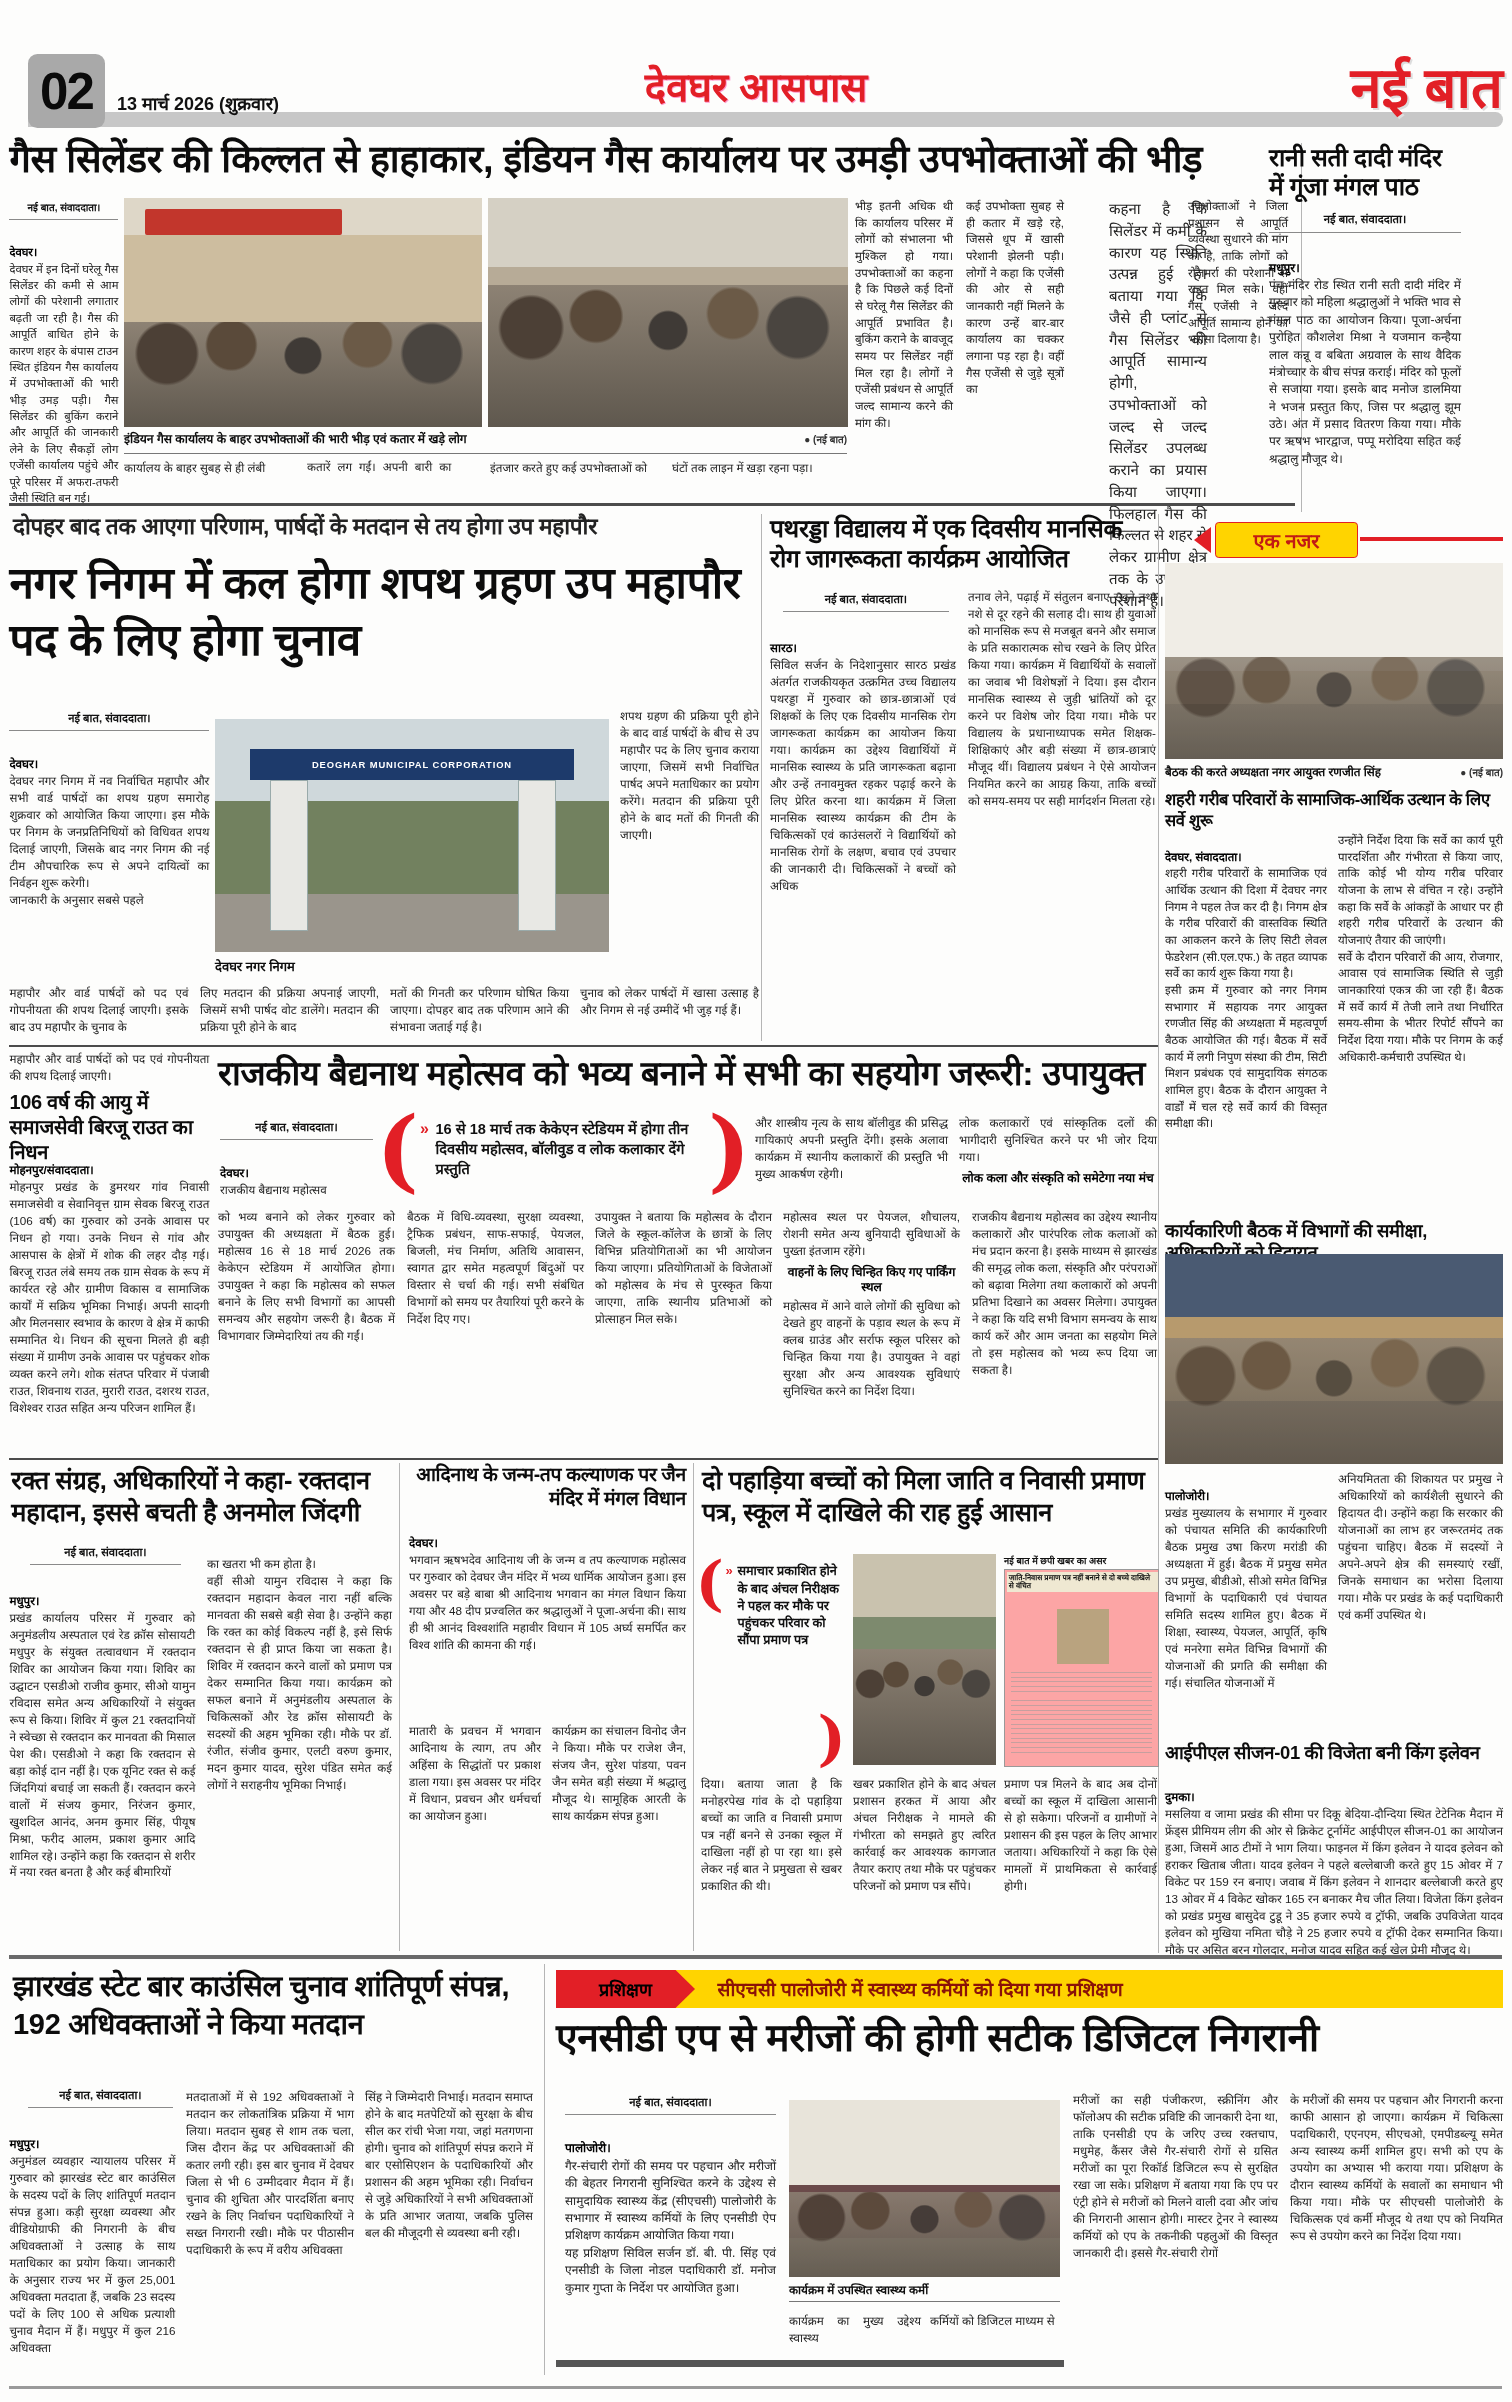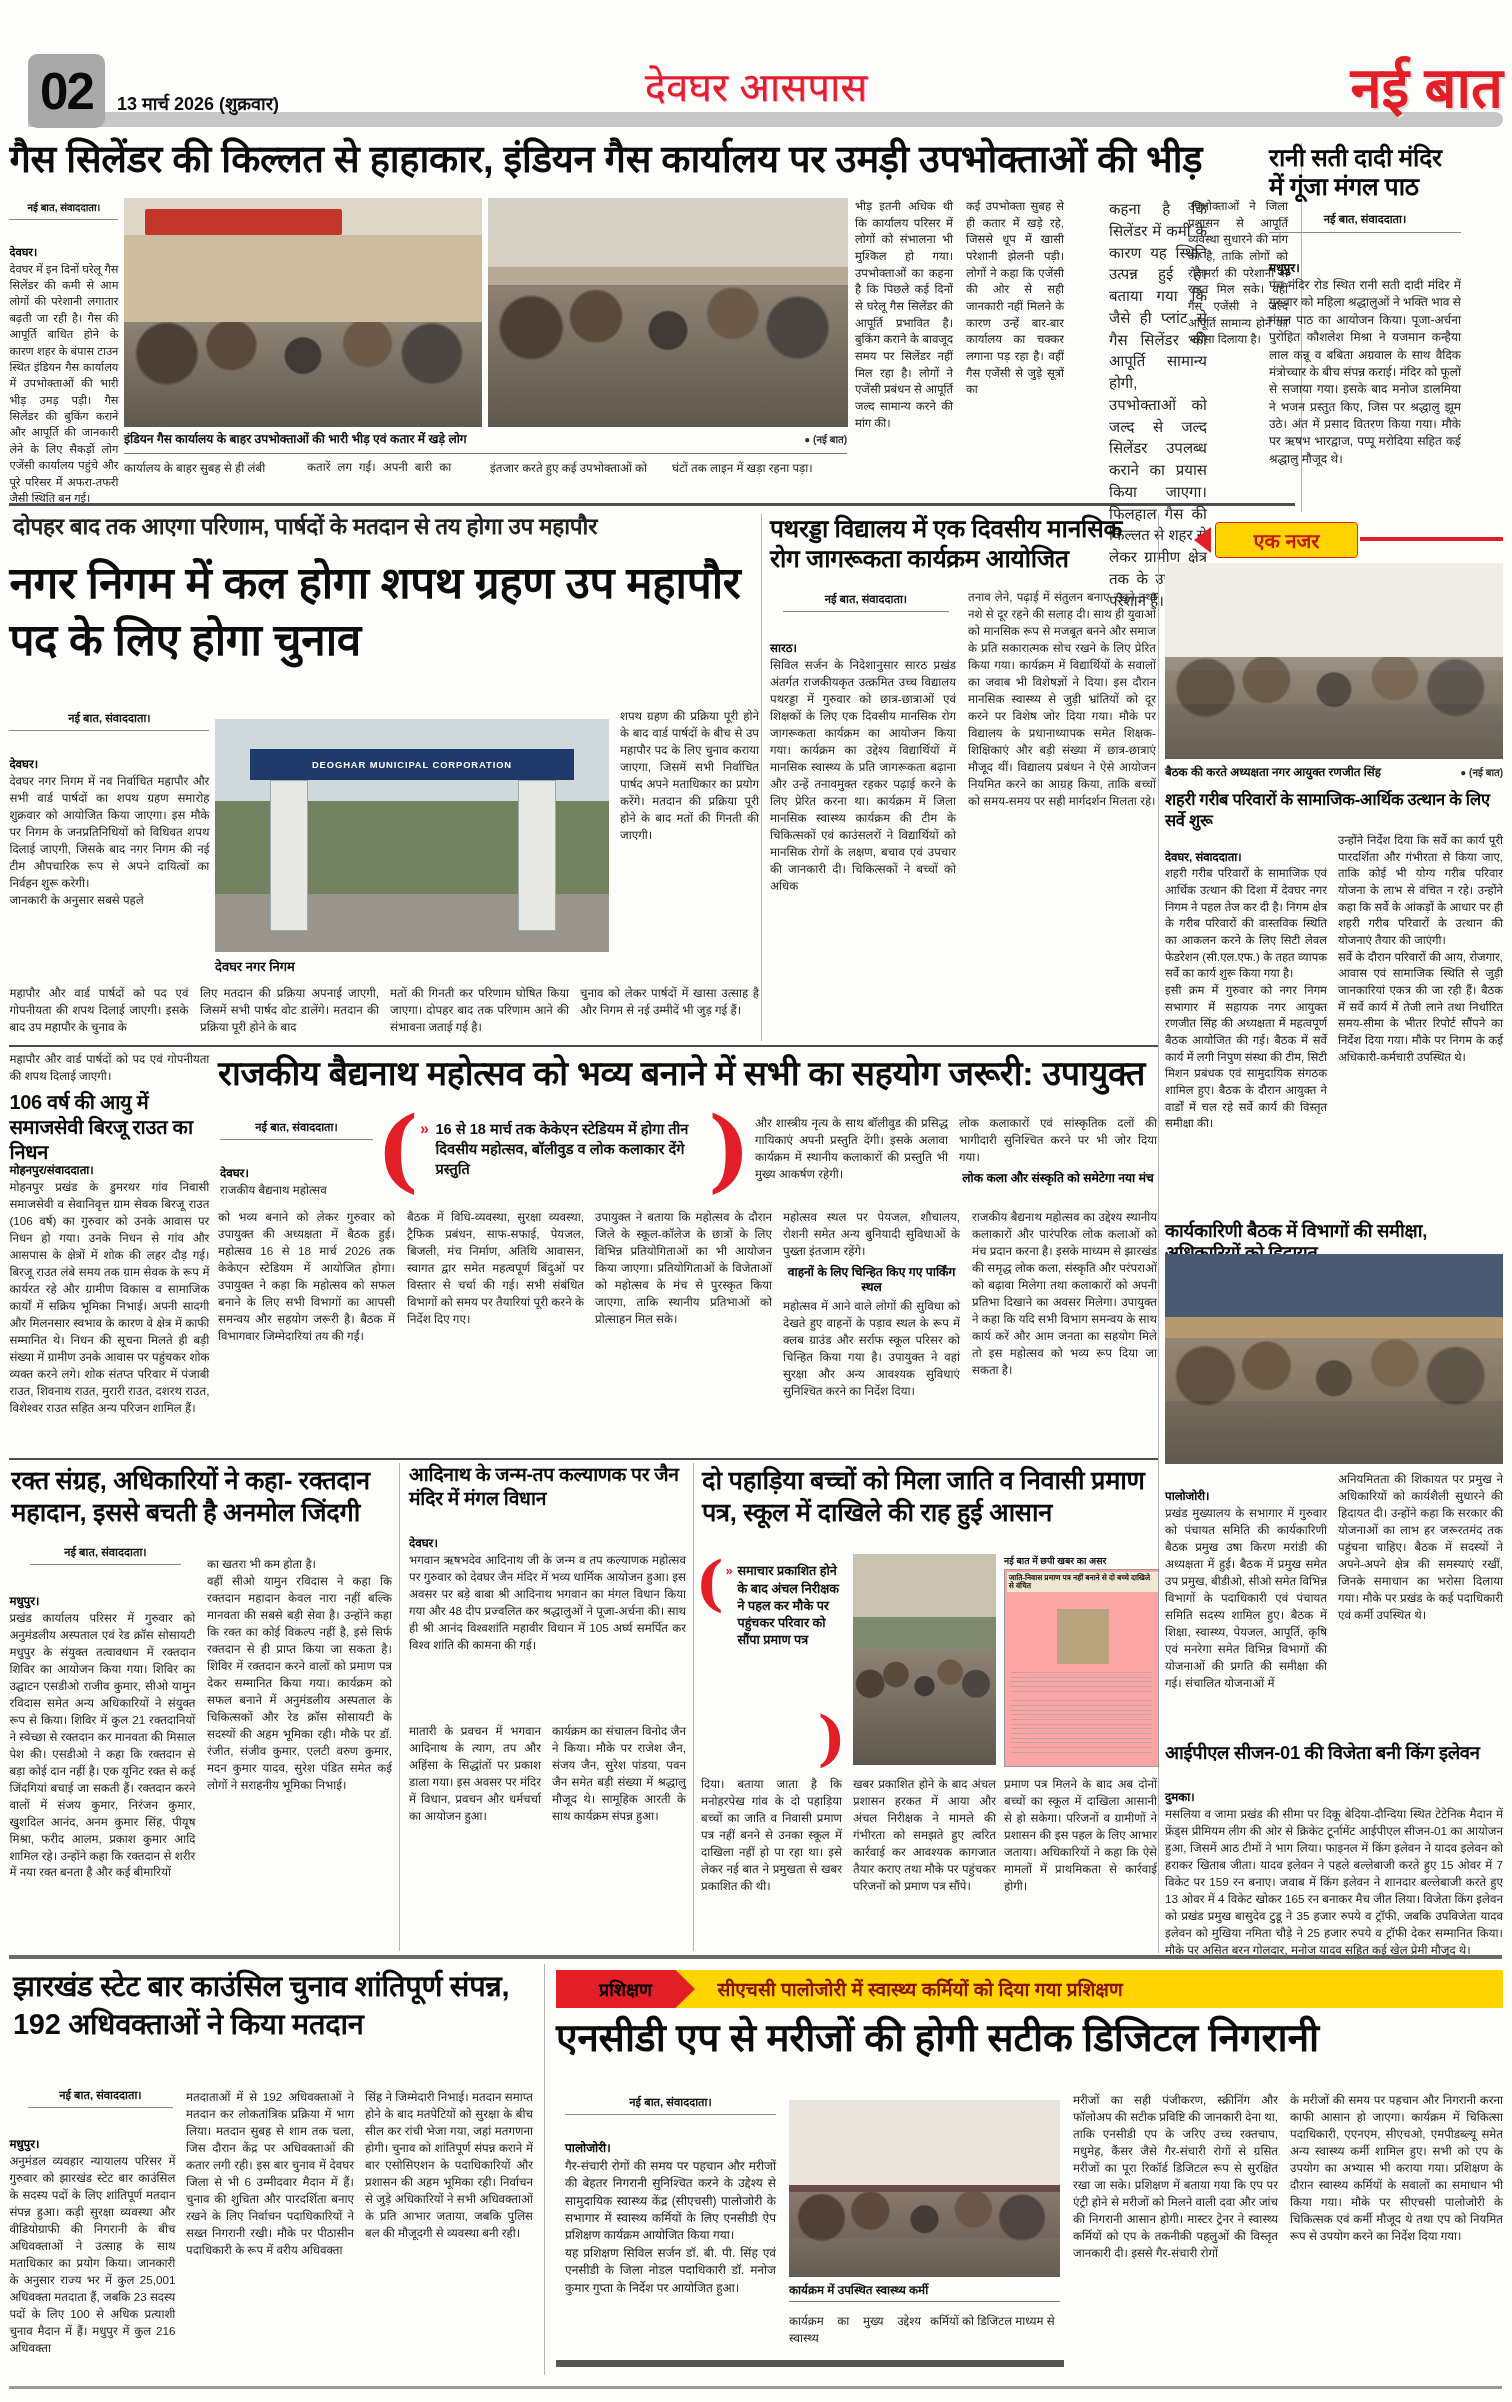--- a/index.html
+++ b/index.html
@@ -30,21 +30,21 @@
 </head>
 <body>
 
 <div class="page">
 
   <div class="abs" style="left:28px;top:112px;width:1475px;height:15px;background:#c7c7c7;border-radius:0 8.5px 8.5px 0;"></div>
   <div class="abs" style="left:28px;top:54px;width:77px;height:74px;background:#a9a9a9;border-radius:9.4px;display:flex;align-items:center;justify-content:center;">
     <span style="font-size:51px;font-weight:900;color:#0a0a0a;letter-spacing:-1.9px;">02</span>
   </div>
   <div class="abs" style="left:117px;top:91px;font-size:18px;font-weight:700;color:#111;">13 मार्च 2026 (शुक्रवार)</div>
-  <div class="abs" style="left:565px;top:58px;width:382px;text-align:center;font-size:40px;font-weight:400;color:#e21f26;text-shadow:0.9px 0.9px 0 #f9c;">देवघर आसपास</div>
+  <div class="abs" style="left:565px;top:58px;width:382px;text-align:center;font-size:40px;font-weight:700;color:#e21f26;text-shadow:0.9px 0.9px 0 #f9c;">देवघर आसपास</div>
   <div class="abs" style="left:1243px;top:47px;width:260px;text-align:right;font-size:56px;font-weight:900;color:#e21f26;text-shadow:1.9px 1.9px 0 #dddddd;">नई बात</div>
 
   <div class="abs hl" style="left:9.4px;top:137px;width:1286px;font-size:38px;">गैस सिलेंडर की किल्लत से हाहाकार, इंडियन गैस कार्यालय पर उमड़ी उपभोक्ताओं की भीड़</div>
 
   <div class="abs vr" style="left:1301px;top:143px;height:369px;"></div>
 
   <div class="abs" style="left:1269px;top:143px;width:192px;">
     <div class="hl" style="font-size:24.5px;line-height:1.2;">रानी सती दादी मंदिर में गूंजा मंगल पाठ</div>
     <div class="by" style="margin-top:7.5px;">नई बात, संवाददाता।</div>
     <div class="bt" style="margin-top:9.4px;font-size:12px;">
@@ -198,21 +198,21 @@
 
   <div class="abs hl" style="left:11.3px;top:1465px;width:380px;font-size:25.4px;line-height:1.25;">रक्त संग्रह, अधिकारियों ने कहा- रक्तदान महादान, इससे बचती है अनमोल जिंदगी</div>
   <div class="abs by" style="left:30px;top:1542px;width:147px;">नई बात, संवाददाता।</div>
   <div class="abs bt" style="left:9.4px;top:1576px;width:186px;height:373px;">
     <b>मधुपुर।</b>
     <span>प्रखंड कार्यालय परिसर में गुरुवार को अनुमंडलीय अस्पताल एवं रेड क्रॉस सोसायटी मधुपुर के संयुक्त तत्वावधान में रक्तदान शिविर का आयोजन किया गया। शिविर का उद्घाटन एसडीओ राजीव कुमार, सीओ यामुन रविदास समेत अन्य अधिकारियों ने संयुक्त रूप से किया। शिविर में कुल 21 रक्तदानियों ने स्वेच्छा से रक्तदान कर मानवता की मिसाल पेश की। एसडीओ ने कहा कि रक्तदान से बड़ा कोई दान नहीं है। एक यूनिट रक्त से कई जिंदगियां बचाई जा सकती हैं। रक्तदान करने वालों में संजय कुमार, निरंजन कुमार, खुशदिल आनंद, अनम कुमार सिंह, पीयूष मिश्रा, फरीद आलम, प्रकाश कुमार आदि शामिल रहे। उन्होंने कहा कि रक्तदान से शरीर में नया रक्त बनता है और कई बीमारियों</span>
   </div>
   <div class="abs bt" style="left:207px;top:1556px;width:185px;height:394px;">का खतरा भी कम होता है।
 वहीं सीओ यामुन रविदास ने कहा कि रक्तदान महादान केवल नारा नहीं बल्कि मानवता की सबसे बड़ी सेवा है। उन्होंने कहा कि रक्त का कोई विकल्प नहीं है, इसे सिर्फ रक्तदान से ही प्राप्त किया जा सकता है। शिविर में रक्तदान करने वालों को प्रमाण पत्र देकर सम्मानित किया गया। कार्यक्रम को सफल बनाने में अनुमंडलीय अस्पताल के चिकित्सकों और रेड क्रॉस सोसायटी के सदस्यों की अहम भूमिका रही। मौके पर डॉ. रंजीत, संजीव कुमार, एलटी वरुण कुमार, मदन कुमार यादव, सुरेश पंडित समेत कई लोगों ने सराहनीय भूमिका निभाई।</div>
 
-  <div class="abs hl" style="left:409px;top:1463px;width:277px;font-size:19.3px;line-height:1.25;">आदिनाथ के जन्म-तप कल्याणक पर जैन मंदिर में मंगल विधान</div>
+  <div class="abs hl" style="left:409px;top:1463px;width:277px;font-size:19.3px;line-height:1.25;text-align:right;">आदिनाथ के जन्म-तप कल्याणक पर जैन मंदिर में मंगल विधान</div>
   <div class="abs bt" style="left:409px;top:1518px;width:277px;height:200px;">
     <b>देवघर।</b>
     <span>भगवान ऋषभदेव आदिनाथ जी के जन्म व तप कल्याणक महोत्सव पर गुरुवार को देवघर जैन मंदिर में भव्य धार्मिक आयोजन हुआ। इस अवसर पर बड़े बाबा श्री आदिनाथ भगवान का मंगल विधान किया गया और 48 दीप प्रज्वलित कर श्रद्धालुओं ने पूजा-अर्चना की। साथ ही श्री आनंद विश्वशांति महावीर विधान में 105 अर्घ्य समर्पित कर विश्व शांति की कामना की गई।</span>
   </div>
   <div class="abs bt" style="left:409px;top:1723px;width:132px;height:226px;">मातारी के प्रवचन में भगवान आदिनाथ के त्याग, तप और अहिंसा के सिद्धांतों पर प्रकाश डाला गया। इस अवसर पर मंदिर में विधान, प्रवचन और धर्मचर्चा का आयोजन हुआ।</div>
   <div class="abs bt" style="left:552px;top:1723px;width:134px;height:226px;">कार्यक्रम का संचालन विनोद जैन ने किया। मौके पर राजेश जैन, संजय जैन, सुरेश पांडया, पवन जैन समेत बड़ी संख्या में श्रद्धालु मौजूद थे। सामूहिक आरती के साथ कार्यक्रम संपन्न हुआ।</div>
 
   <div class="abs hl" style="left:702px;top:1465px;width:454px;font-size:25.4px;line-height:1.25;">दो पहाड़िया बच्चों को मिला जाति व निवासी प्रमाण पत्र, स्कूल में दाखिले की राह हुई आसान</div>
 
   <div class="abs" style="left:701px;top:1554px;width:145px;height:211px;">

